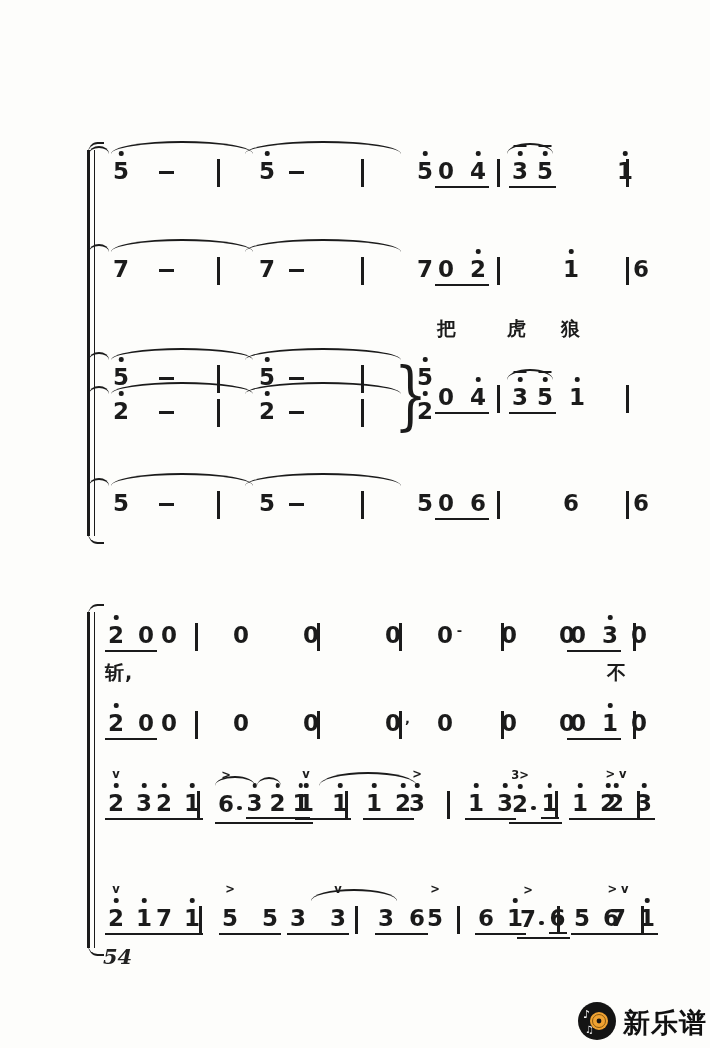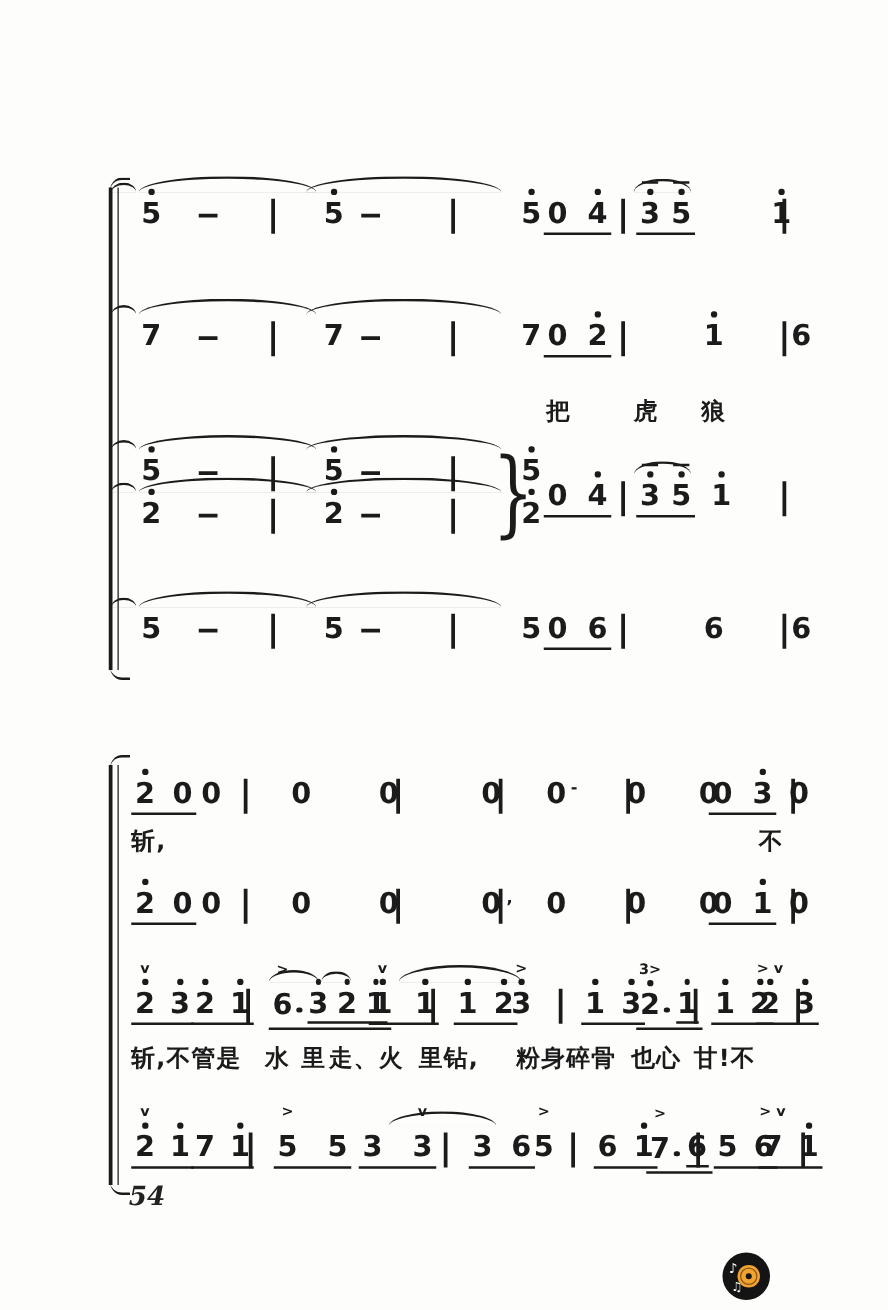--- a/index.html
+++ b/index.html
@@ -113,30 +113,21 @@
         <span class="ddot" style="margin-left: 3px;"></span>
         <span class="grp" style="margin-left: 5px;">
           <span class="note"><span>1</span><i class="od"></i></span>
         </span>
       </span><span class="tok bar" style="left: 450px;"></span><span class="grp tok" style="left: 464px;">
         <span class="note"><span>1</span><i class="od"></i></span>
         <span class="note" style="margin-left: 12px;"><span>2</span><i class="od"></i></span>
       </span><span class="grp tok" style="left: 500px;">
         <span class="note"><span>2</span><i class="od"></i><i class="mk">&gt; v</i></span>
         <span class="note" style="margin-left: 12px;"><span>3</span><i class="od"></i></span>
-      </span><span class="tok bar" style="left: 532px;"></span><i class="arc" style="left: 110px; width: 40px; height: 8px; top: -14px;"></i><i class="arc" style="left: 152px; width: 24px; height: 7px; top: -13px;"></i><i class="arc" style="left: 214px; width: 98px; height: 12px; top: -18px;"></i><div class="lyrrow" style="top: 44px; width: 560px;">
-        <span class="lyr" style="left: 0px;">斩,不管是</span>
-        <span class="lyr" style="left: 107px;">水</span>
-        <span class="lyr" style="left: 136px;">里</span>
-        <span class="lyr" style="left: 158px;">走、火</span>
-        <span class="lyr" style="left: 230px;">里钻,</span>
-        <span class="lyr" style="left: 308px;">粉身碎骨</span>
-        <span class="lyr" style="left: 400px;">也心</span>
-        <span class="lyr" style="left: 450px;">甘!不</span>
-      </div></div>
+      </span><span class="tok bar" style="left: 532px;"></span><i class="arc" style="left: 110px; width: 40px; height: 8px; top: -14px;"></i><i class="arc" style="left: 152px; width: 24px; height: 7px; top: -13px;"></i><i class="arc" style="left: 214px; width: 98px; height: 12px; top: -18px;"></i></div>
     <div class="mline" style="left: 105px; top: 905px; width: 560px;"><span class="grp tok" style="left: 0px;">
         <span class="note"><span>2</span><i class="od"></i><i class="mk">v</i></span>
         <span class="note" style="margin-left: 12px;"><span>1</span><i class="od"></i></span>
       </span><span class="grp tok" style="left: 48px;">
         <span class="note"><span>7</span></span>
         <span class="note" style="margin-left: 12px;"><span>1</span><i class="od"></i></span>
       </span><span class="tok bar" style="left: 94px;"></span><span class="grp tok" style="left: 114px;">
         <span class="note"><span>5</span><i class="mk">&gt;</i></span>
         <span class="note" style="margin-left: 24px;"><span>5</span></span>
       </span><span class="grp tok" style="left: 182px;">
@@ -171,13 +162,14 @@
   <span>
     <svg width="42" height="42" viewBox="0 0 42 42">
       <circle cx="21" cy="21" r="19" fill="#141414"></circle>
       <text x="7" y="18" font-size="11" fill="#ffffff" font-family="DejaVu Sans, sans-serif">♪</text>
       <text x="9" y="33" font-size="10" fill="#ffffff" font-family="DejaVu Sans, sans-serif">♫</text>
       <circle cx="23" cy="21" r="9" fill="#f0a232"></circle>
       <circle cx="23" cy="21" r="6.5" fill="none" stroke="#8a5a10" stroke-width="1"></circle>
       <circle cx="23" cy="21" r="2.4" fill="#141414"></circle>
     </svg>
   </span>
+  <span id="logo-text">新乐谱</span>
 </div>
 
 </body></html>

